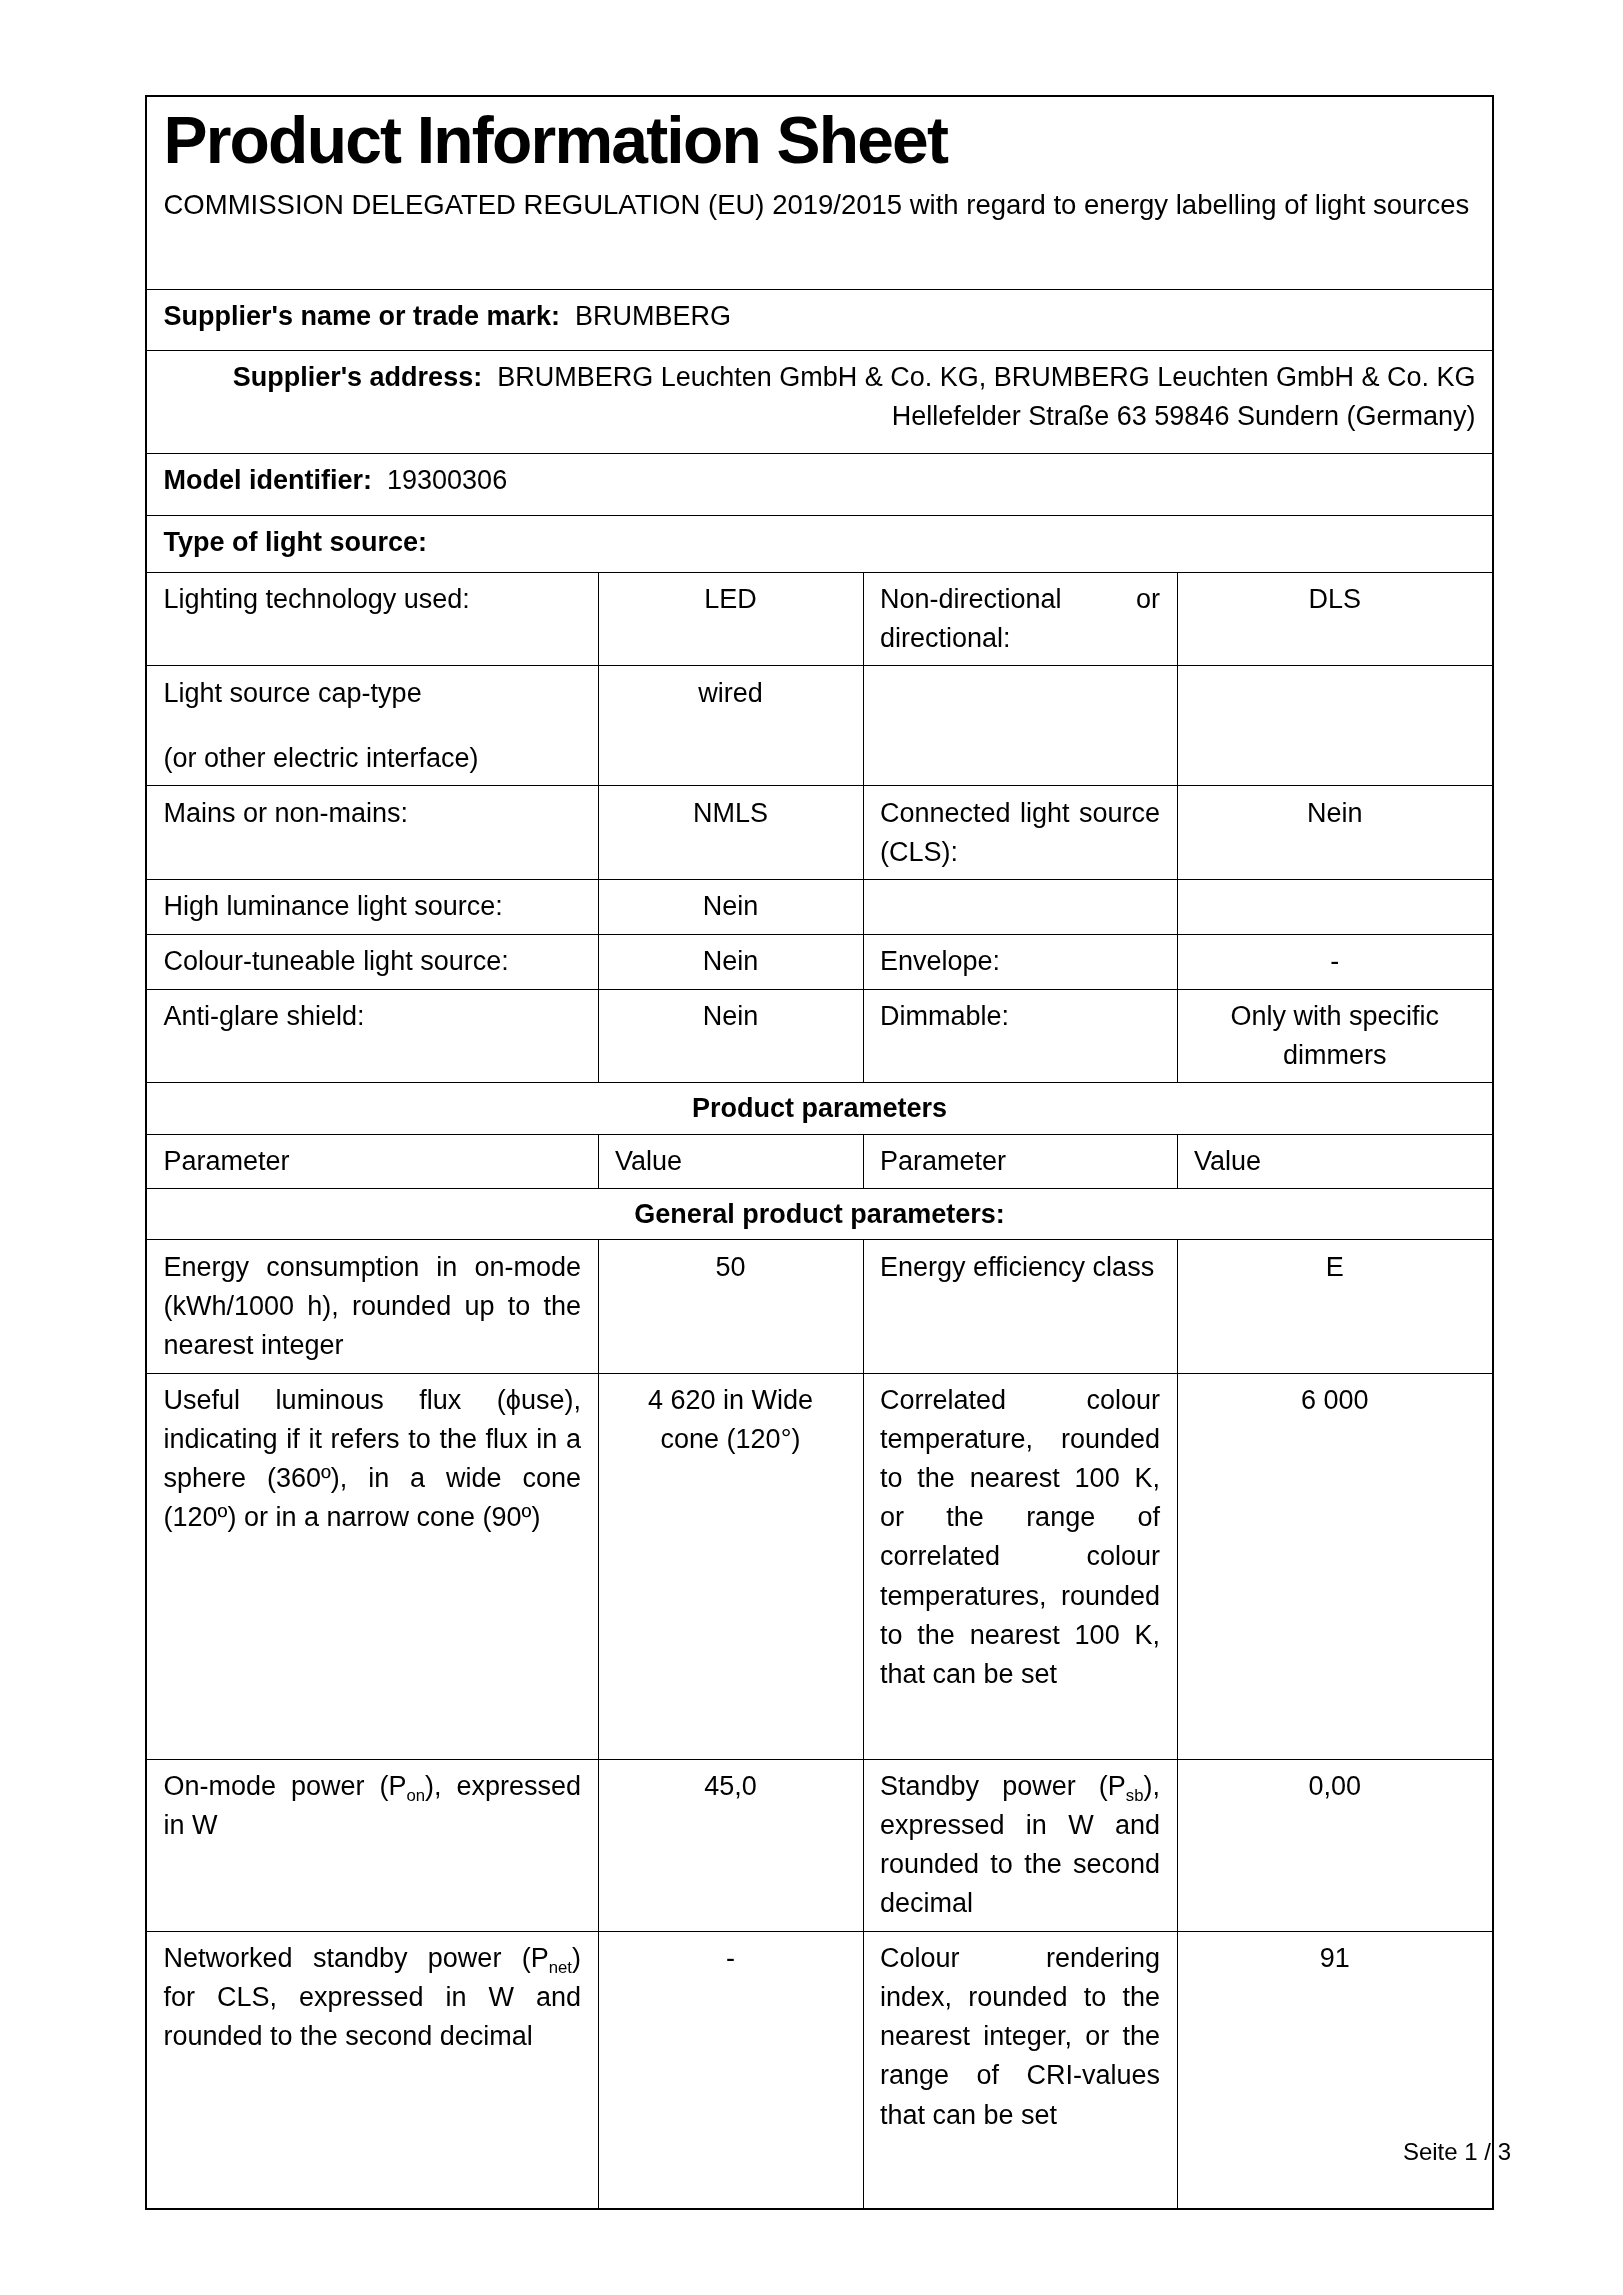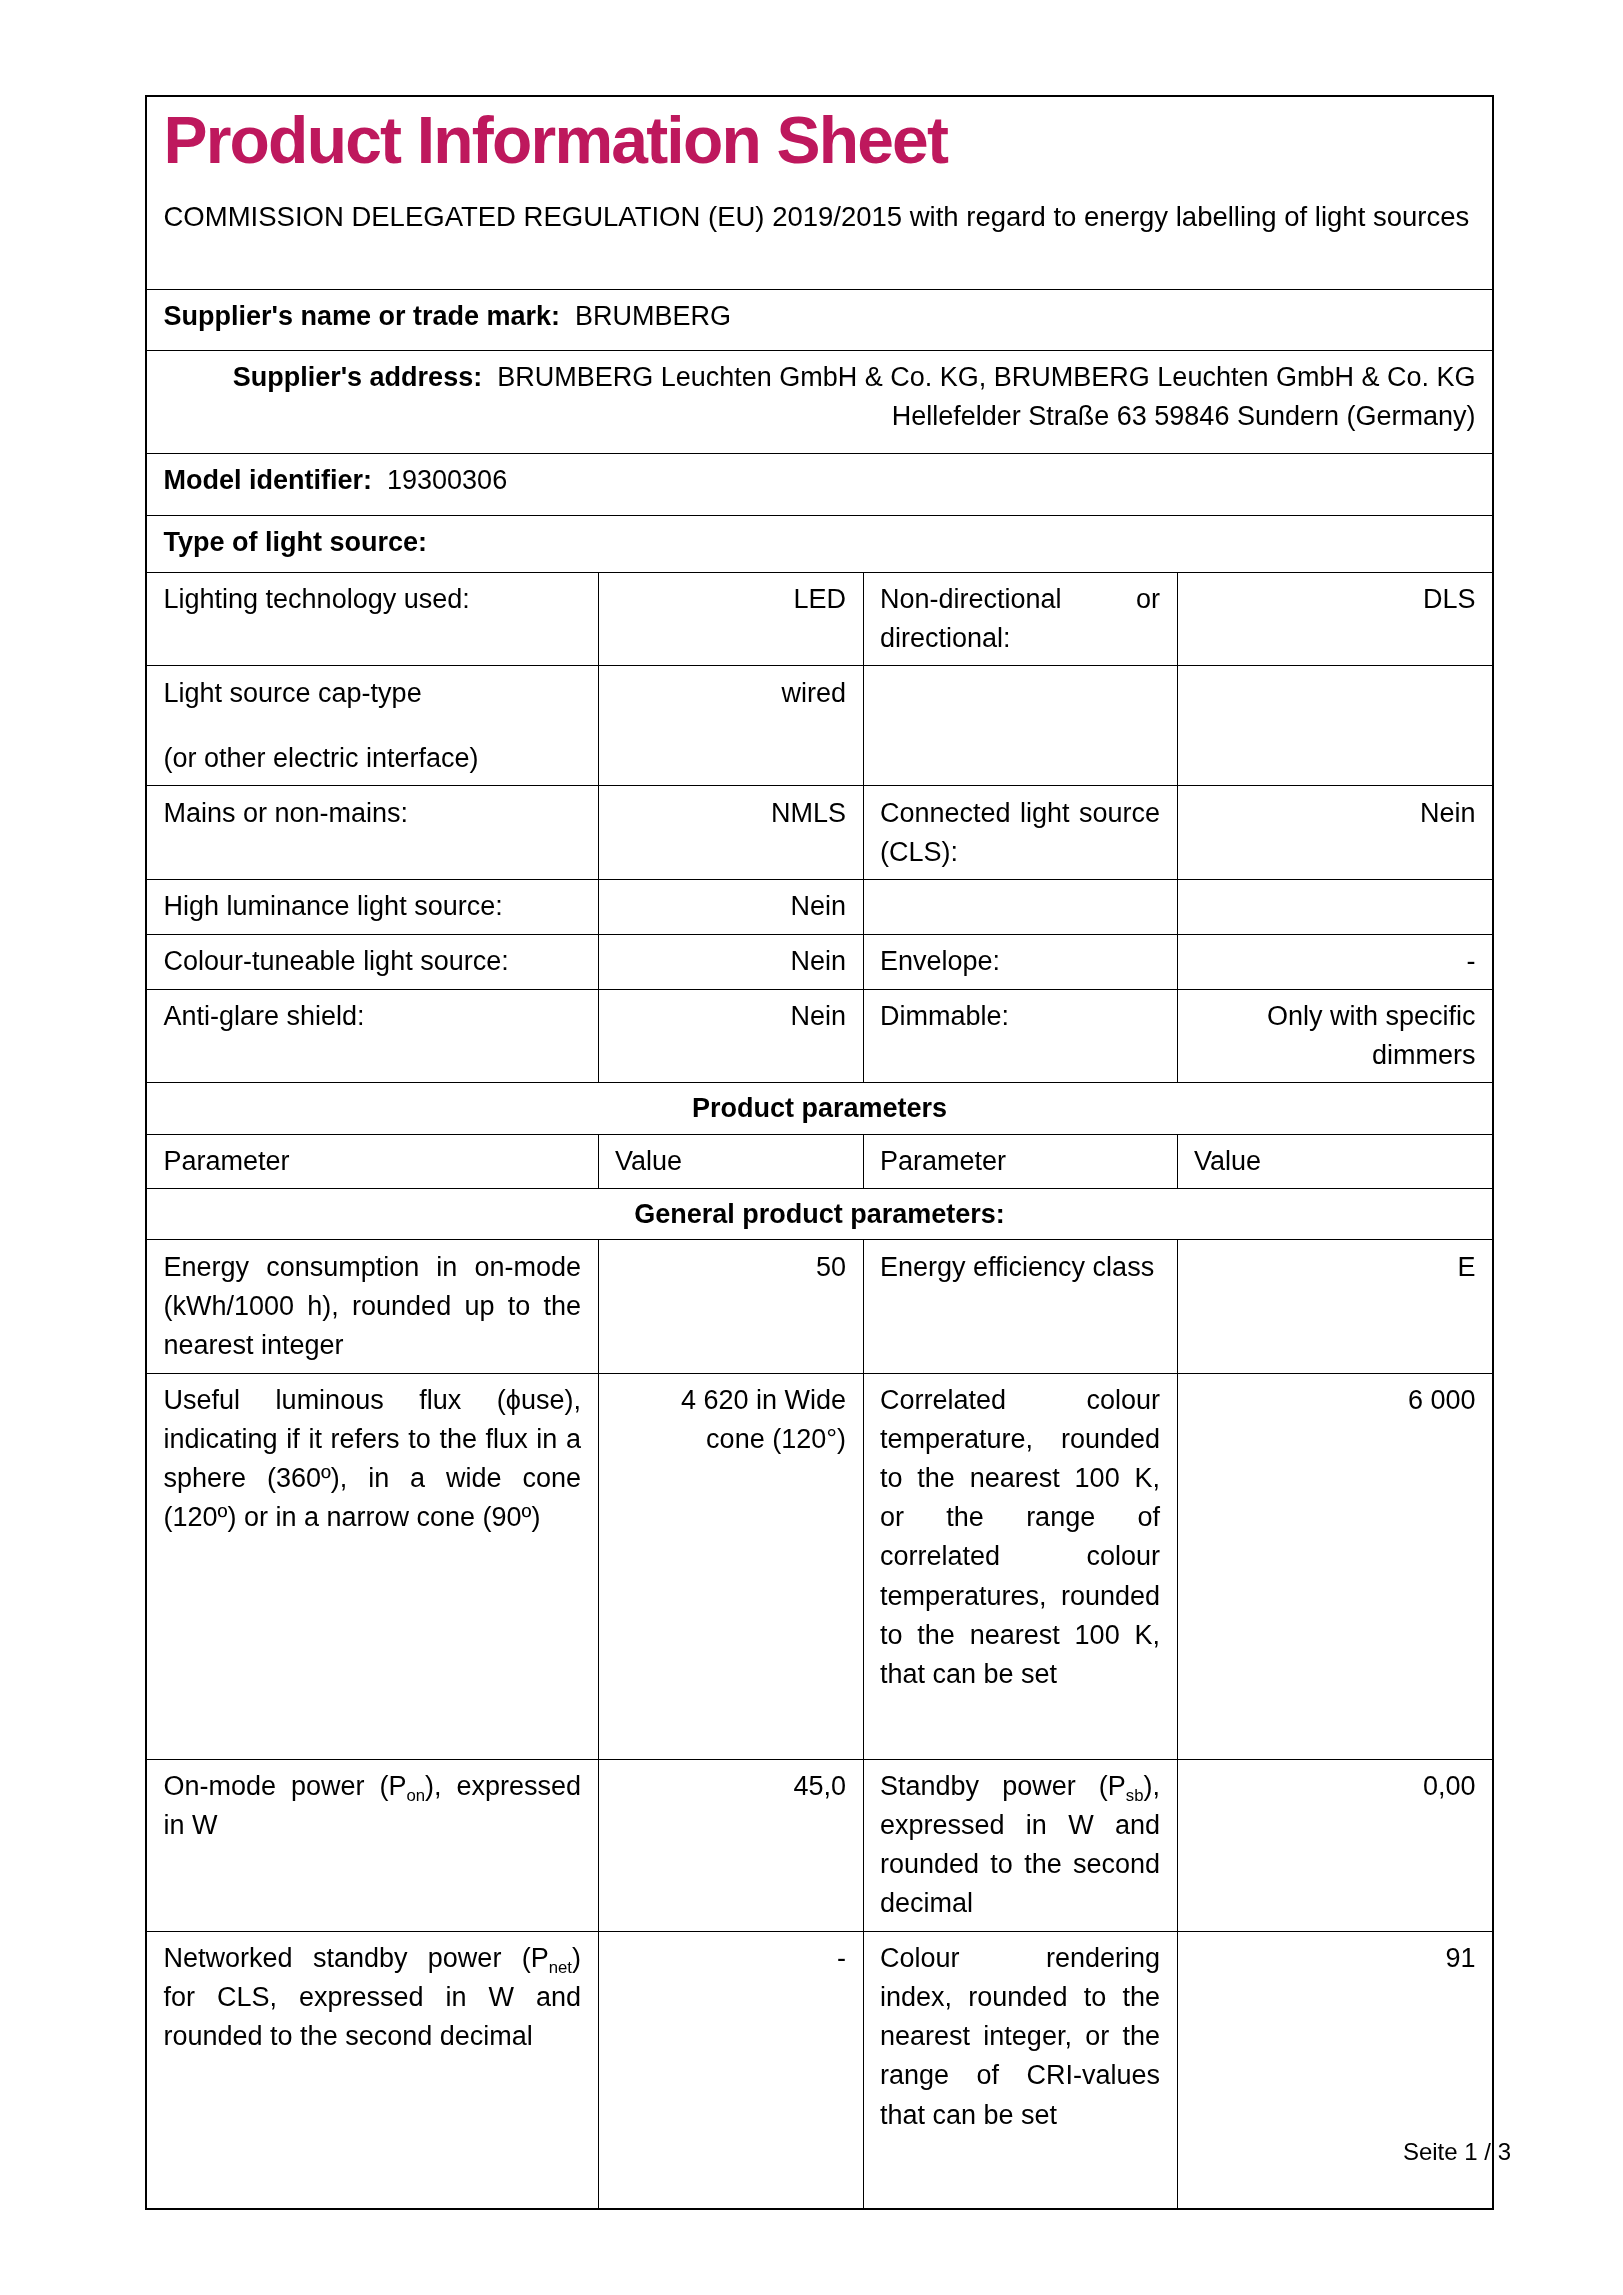--- a/index.html
+++ b/index.html
@@ -31,30 +31,30 @@
   col.c2 { width: 265px; }
   col.c3 { width: 314px; }
   col.c4 { width: 316px; }
 
   .title-cell { padding: 20px 33px 16.5px 33px; }
   h1.doc-title {
     font-size: 66px;
     font-weight: bold;
     letter-spacing: -1.8px;
     line-height: 1.1;
-    margin-bottom: 20px;
-    color: #be185d;
+    margin-bottom: 8px;
+    color: #000000;
   }
   .doc-subtitle { font-size: 27.5px; line-height: 1.45; }
 
   .label { font-weight: bold; }
   .info-cell { padding-left: 18.4px; }
 
   .param { text-align: justify; }
-  .val   { text-align: right; }
+  .val   { text-align: center; }
   .section-row td {
     text-align: center;
     font-weight: bold;
     padding-top: 5.5px; padding-bottom: 5.5px;
   }
   .para2 { margin-top: 26px; }
   sub { font-size: 0.62em; line-height: 0; }
 
   
   tr.h210 { height: 193px; } tr.h66  { height: 61px;  }

